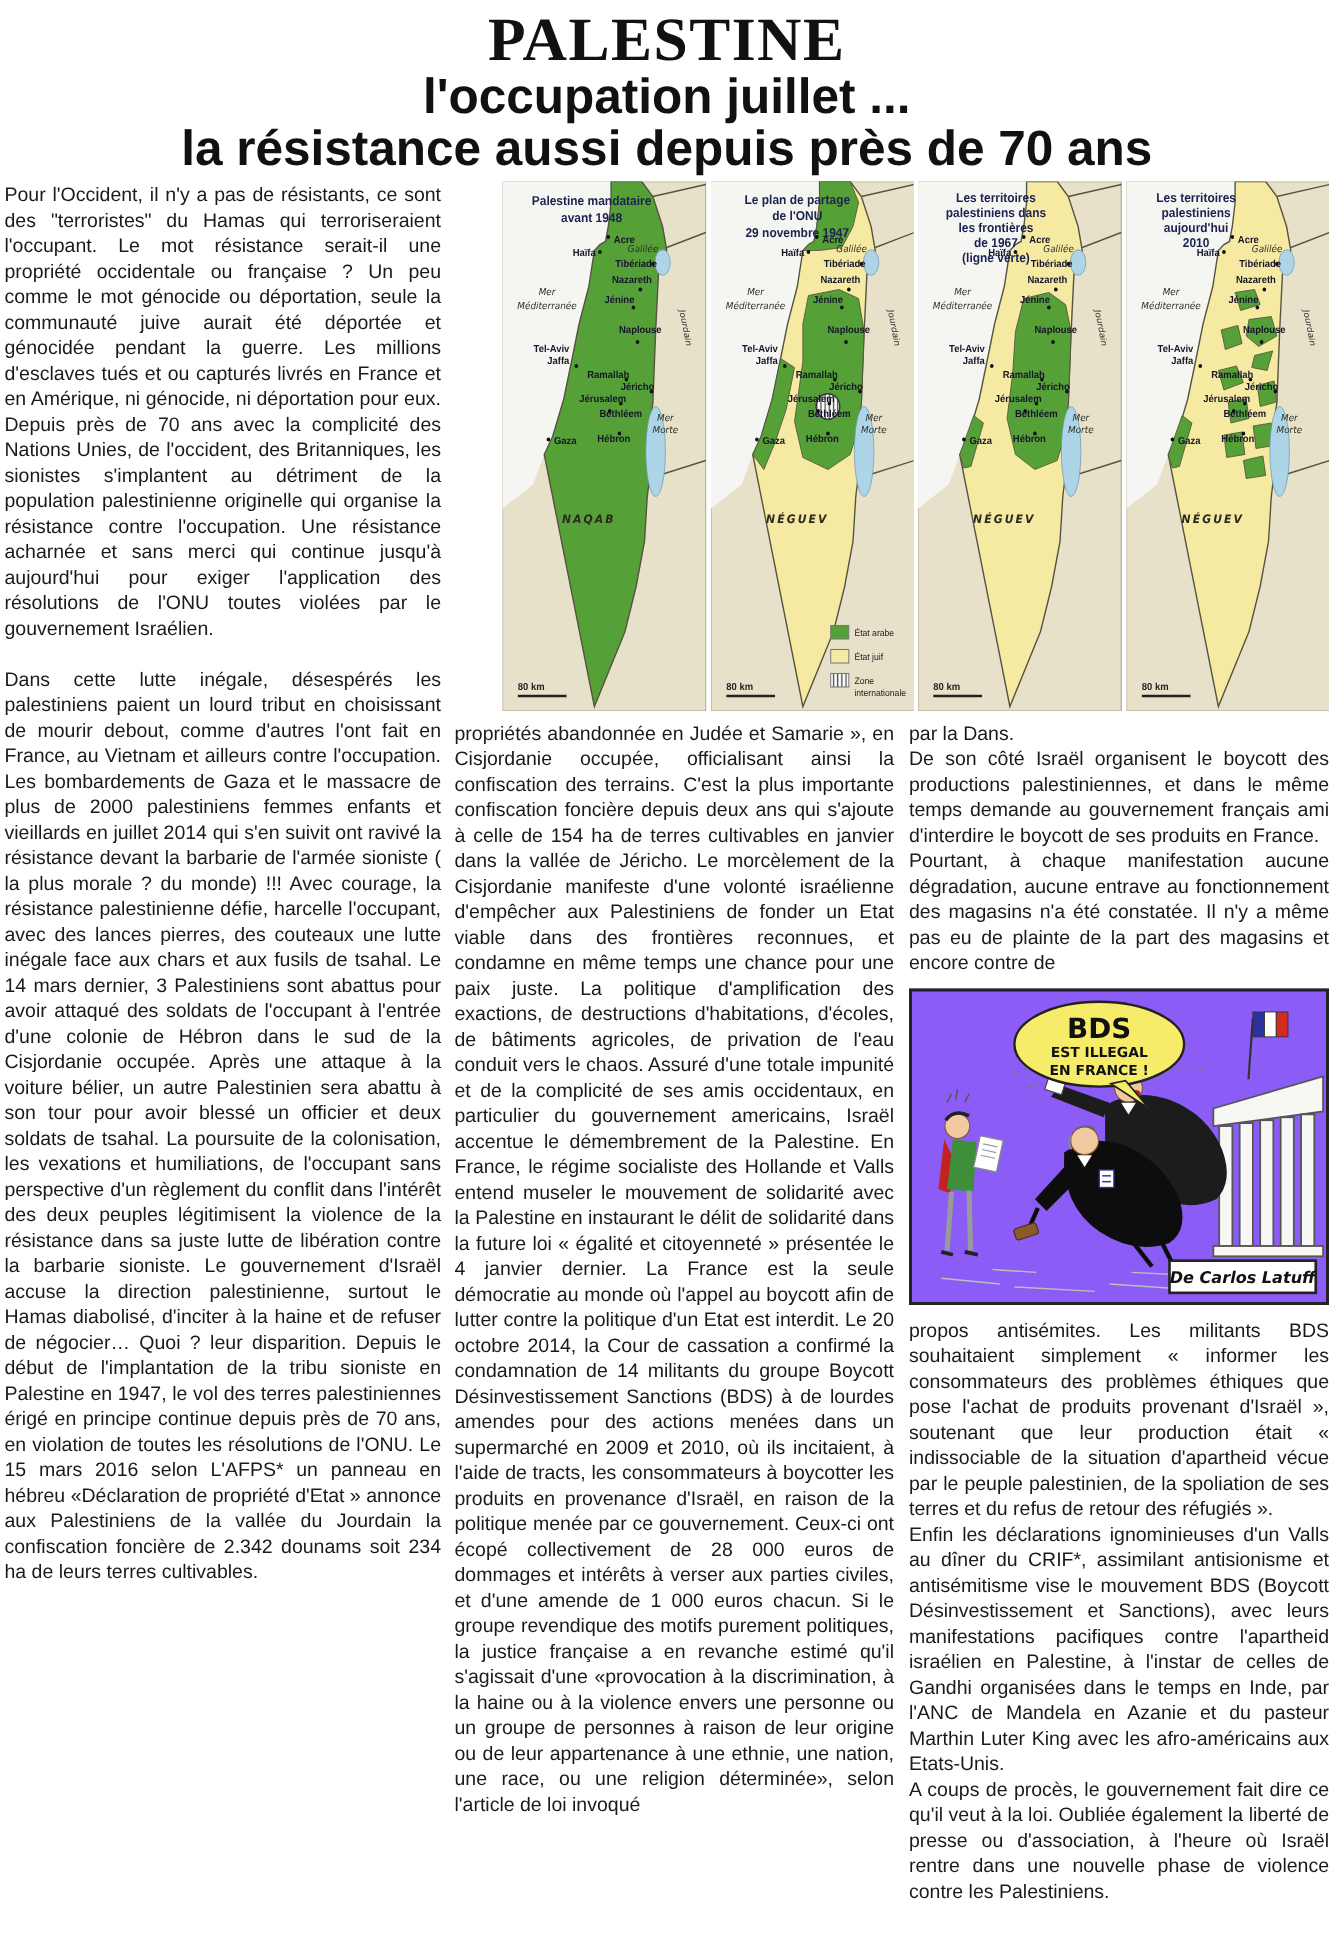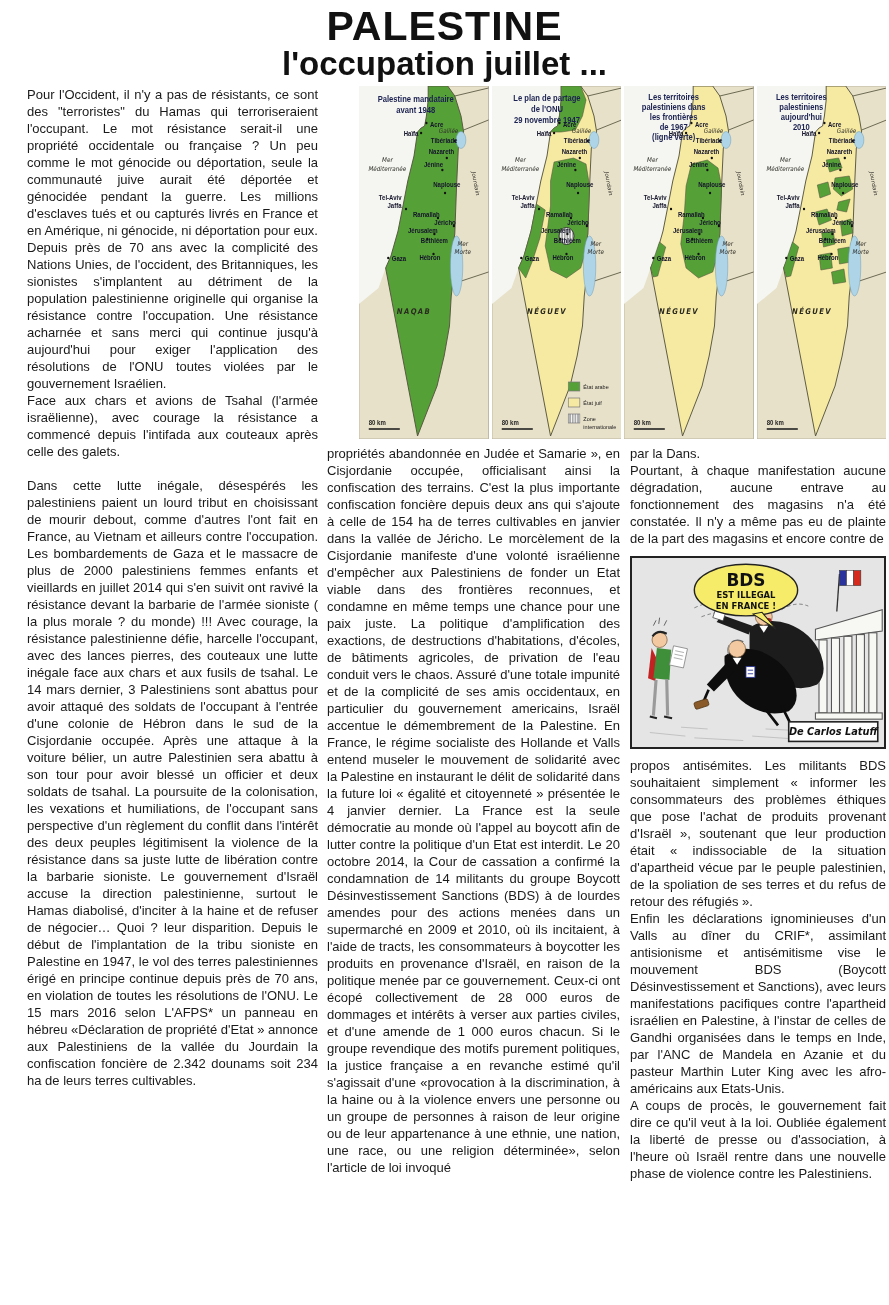--- a/index.html
+++ b/index.html
@@ -1,46 +1,46 @@
 <!DOCTYPE html>
 <html lang="fr"><head>
 <meta charset="utf-8">
 <style>
   html,body{margin:0;padding:0;background:#fff;}
   .page{width:889px;min-height:1305px;background:#fff;font-family:"Liberation Sans",sans-serif;color:#111;position:relative;overflow:hidden;}
   header{ text-align:center; padding-top:6px; }
-  h1{margin:0;font-size:41px;line-height:1.0;font-weight:bold;letter-spacing:1px;}
+  h1{margin:0;font-size:41px;line-height:1.0;font-weight:bold;letter-spacing:1px;font-family:Liberation Serif, serif;}
   .sub{margin:0;font-size:33px;line-height:1.06;font-weight:bold;}
   .content{display:flex;gap:9px;padding:4px 3px 0 3px;}
-  .col-left{width:291px;flex:0 0 291px;margin-left:24px;}
+  .col-left{width:291px;flex:0 0 291px;}
   .main-right{flex:1;min-width:0;}
   .bodytext p{margin:0;font-size:13px;line-height:17px;text-align:justify;color:#1a1a1a;}
   .bodytext p.gap{margin-top:17px;}
   .maps-row{display:flex;gap:3px;height:353px;padding-left:32px;}
   .map-panel{flex:1;min-width:0;}
   .map-panel svg{display:block;width:100%;height:353px;}
   .lower{display:flex;gap:10px;margin-top:6px;}
   .col-mid{width:293px;flex:0 0 293px;}
   .col-right{flex:1;min-width:0;}
-  .cartoon{border:2px solid #222;margin:9px 0 8px 0;background:#e5e5e5;}
+  .cartoon{border:2px solid #222;margin:9px 0 8px 0;background:#8b5cf6;}
   .cartoon svg{display:block;width:100%;height:auto;}
 </style>
 </head>
 <body>
 
 <div class="page">
   <header>
     <h1>PALESTINE</h1>
     <p class="sub">l'occupation juillet ...</p>
+    <p class="sub">la résistance aussi depuis près de 70 ans</p>
   </header>
 
   <div class="content">
     <div class="col-left bodytext" id="col-left">
         <p>Pour l'Occident, il n'y a pas de résistants, ce sont des "terroristes" du Hamas qui terroriseraient l'occupant. Le mot résistance serait-il une propriété occidentale ou française ? Un peu comme le mot génocide ou déportation, seule la communauté juive aurait été déportée et génocidée pendant la guerre. Les millions d'esclaves tués et ou capturés livrés en France et en Amérique, ni génocide, ni déportation pour eux. Depuis près de 70 ans avec la complicité des Nations Unies, de l'occident, des Britanniques, les sionistes s'implantent au détriment de la population palestinienne originelle qui organise la résistance contre l'occupation. Une résistance acharnée et sans merci qui continue jusqu'à aujourd'hui pour exiger l'application des résolutions de l'ONU toutes violées par le gouvernement Israélien.</p>
-        <p>Face aux chars et avions de Tsahal (l'armée israëlienne), avec courage la résistance a commencé depuis l'intifada aux couteaux après celle des galets.</p>
         <p class="gap">Dans cette lutte inégale, désespérés les palestiniens paient un lourd tribut en choisissant de mourir debout, comme d'autres l'ont fait en France, au Vietnam et ailleurs contre l'occupation. Les bombardements de Gaza et le massacre de plus de 2000 palestiniens femmes enfants et vieillards en juillet 2014 qui s'en suivit ont ravivé la résistance devant la barbarie de l'armée sioniste ( la plus morale ? du monde) !!! Avec courage, la résistance palestinienne défie, harcelle l'occupant, avec des lances pierres, des couteaux une lutte inégale face aux chars et aux fusils de tsahal. Le 14 mars dernier, 3 Palestiniens sont abattus pour avoir attaqué des soldats de l'occupant à l'entrée d'une colonie de Hébron dans le sud de la Cisjordanie occupée. Après une attaque à la voiture bélier, un autre Palestinien sera abattu à son tour pour avoir blessé un officier et deux soldats de tsahal. La poursuite de la colonisation, les vexations et humiliations, de l'occupant sans perspective d'un règlement du conflit dans l'intérêt des deux peuples légitimisent la violence de la résistance dans sa juste lutte de libération contre la barbarie sioniste. Le gouvernement d'Israël accuse la direction palestinienne, surtout le Hamas diabolisé, d'inciter à la haine et de refuser de négocier… Quoi ? leur disparition. Depuis le début de l'implantation de la tribu sioniste en Palestine en 1947, le vol des terres palestiniennes érigé en principe continue depuis  près de 70 ans, en violation de toutes les résolutions de l'ONU. Le 15 mars 2016 selon L'AFPS*  un panneau en hébreu «Déclaration de propriété d'Etat »  annonce aux Palestiniens de la vallée du Jourdain la confiscation foncière de 2.342 dounams  soit 234 ha de leurs terres cultivables.</p>
       </div>
 
     <div class="main-right">
       <div class="maps-row" id="maps-row">
           <div class="map-panel">
             <svg viewBox="0 0 146 353" preserveAspectRatio="none">
               <defs>
                 <pattern id="hatch0" width="3" height="4" patternUnits="userSpaceOnUse">
                   <rect width="3" height="4" fill="#ffffff"></rect>
@@ -288,20 +288,21 @@
         </div>
 
       <div class="lower">
         <div class="col-mid bodytext" id="col-middle">
             <p>propriétés abandonnée en Judée et Samarie », en Cisjordanie occupée, officialisant ainsi la confiscation des terrains. C'est la plus importante confiscation foncière depuis deux ans qui s'ajoute à celle de 154 ha de terres cultivables en janvier dans la vallée de Jéricho.  Le morcèlement de la Cisjordanie manifeste d'une volonté israélienne d'empêcher aux Palestiniens de fonder un Etat viable dans des frontières reconnues, et condamne en même temps une chance pour une paix juste. La politique d'amplification des exactions, de destructions d'habitations, d'écoles, de bâtiments agricoles, de privation de l'eau conduit vers le chaos. Assuré d'une totale impunité et de la complicité de ses amis occidentaux, en particulier du gouvernement americains, Israël accentue le démembrement de la Palestine. En France, le régime socialiste des Hollande et Valls entend museler le mouvement de solidarité avec la Palestine en instaurant le délit de solidarité dans la future loi « égalité et citoyenneté » présentée le 4 janvier dernier. La France est la seule démocratie au monde où l'appel au boycott afin de lutter contre la politique d'un Etat est interdit. Le 20 octobre 2014, la Cour de cassation a confirmé la condamnation de 14 militants du groupe Boycott Désinvestissement Sanctions (BDS) à de lourdes amendes pour des actions menées dans un supermarché en 2009 et 2010, où ils incitaient, à l'aide de tracts, les consommateurs à boycotter les produits en provenance d'Israël, en raison de la politique menée par ce gouvernement. Ceux-ci ont écopé collectivement de 28 000 euros de dommages et intérêts à verser aux parties civiles, et d'une amende de 1 000 euros chacun.   Si le groupe revendique des motifs purement politiques, la justice française a en revanche estimé  qu'il  s'agissait  d'une «provocation à la discrimination, à la haine ou à la violence envers une personne ou un groupe de personnes à raison de leur origine ou de leur appartenance à une ethnie, une nation, une race, ou une religion déterminée», selon l'article de loi invoqué</p>
           </div>
 
         <div class="col-right">
           <div class="bodytext" id="col-right-top">
               <p>par la Dans.</p>
+              <p>De son côté Israël organisent le boycott des productions palestiniennes, et dans le même temps demande au gouvernement français ami d'interdire le boycott de ses produits en France.</p>
               <p>Pourtant, à chaque manifestation aucune dégradation, aucune entrave au fonctionnement des magasins n'a été constatée. Il n'y a même pas eu de plainte de la part des magasins et encore contre de</p>
             </div>
 
           <div class="cartoon">
             <svg viewBox="0 0 283 212" xmlns="http://www.w3.org/2000/svg">
 
               <g stroke="#bdbdbd" stroke-width="1">
                 <path d="M20,196 l40,4 M70,202 l55,3 M135,200 l60,4 M55,190 l30,2 M150,192 l40,2" fill="none"></path>
               </g>
 

